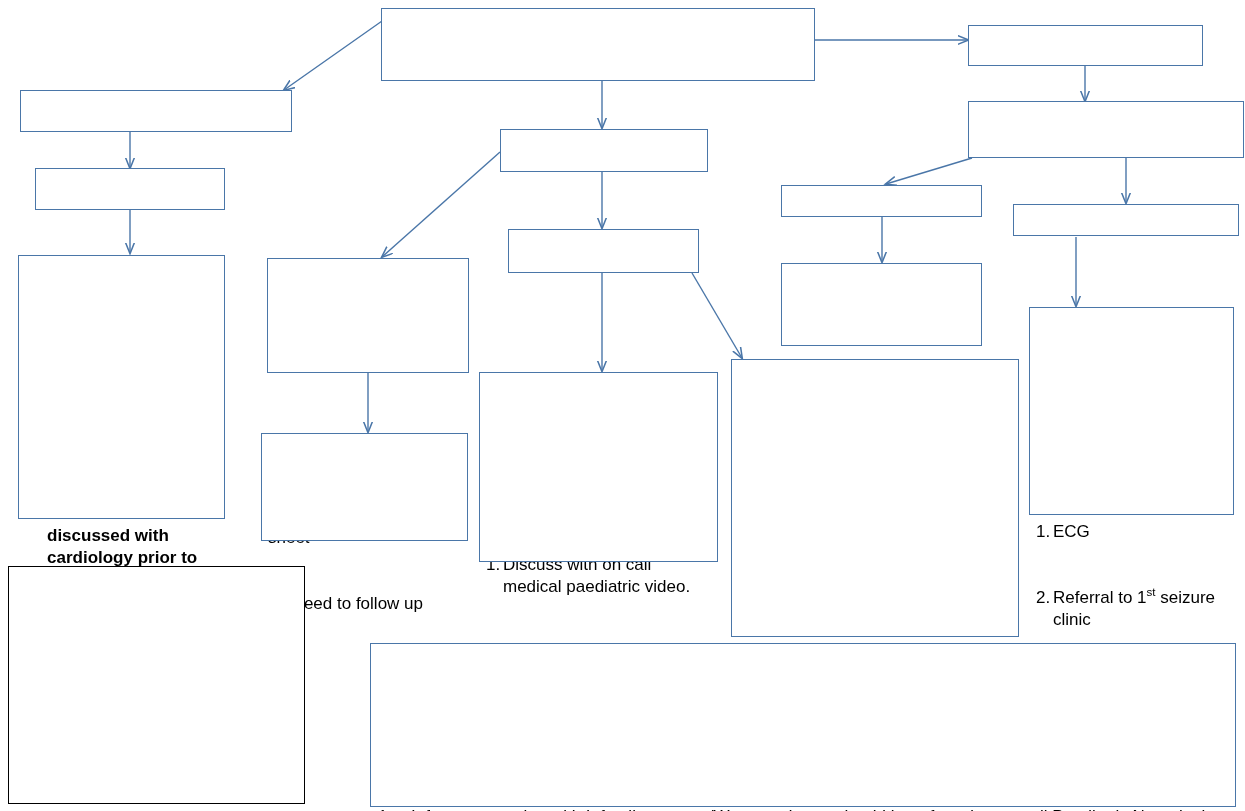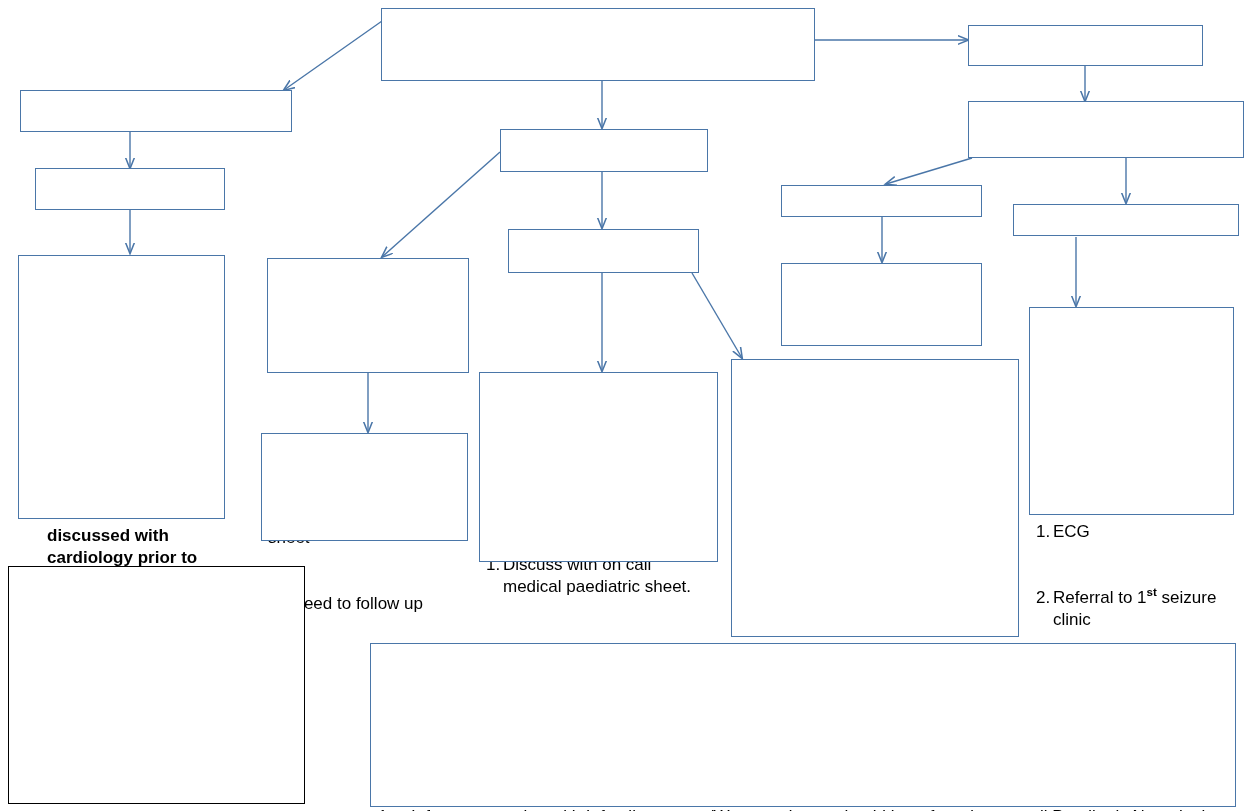--- a/index.html
+++ b/index.html
@@ -39,21 +39,21 @@
     text-align: center;
   }
   .leftalign {
     display: block;
     text-align: left;
   }
   .f22 { font-size: 22px; line-height: 26px; }
   .f17 { font-size: 17px; line-height: 22px; }
   b, .bold { font-weight: bold; }
   .u { text-decoration: underline; }
-  sup { font-size: 0.68em; vertical-align: super; line-height: 0; font-weight: bold; }
+  sup { font-size: 0.68em; vertical-align: super; line-height: 0; }
 
   svg.conn {
     position: absolute;
     left: 0; top: 0;
     width: 1245px;
     height: 811px;
     z-index: 1;
     pointer-events: none;
   }
   .olist { margin: 0; padding: 0; list-style: none; }
@@ -173,21 +173,21 @@
     <p class="para">Discharge home with febrile seizure advice sheet</p>
     <p class="para">No need to follow up</p>
   </div>
 
   <div class="node" style="left:479px; top:372px; width:239px; height:190px;"></div>
   <div class="txt leftalign f17" style="left:486px; top:378px; width:228px; height:180px;">
     <p class="para">Complex/prolonged febrile seizure</p>
     <ul class="olist">
       <li>
         <span class="num num-w17">1.</span>
-        <span class="body">Discuss with on call medical paediatric sheet.</span>
+        <span class="body">Discuss with on call medical paediatric video.</span>
       </li>
       <li>
         <span class="num num-w17">2.</span>
         <span class="body">Consider meningitis/encephalitis</span>
       </li>
     </ul>
   </div>
 
   <div class="node" style="left:731px; top:359px; width:288px; height:278px;"></div>
   <div class="txt leftalign f17" style="left:738px; top:367px; width:276px; height:266px;">

